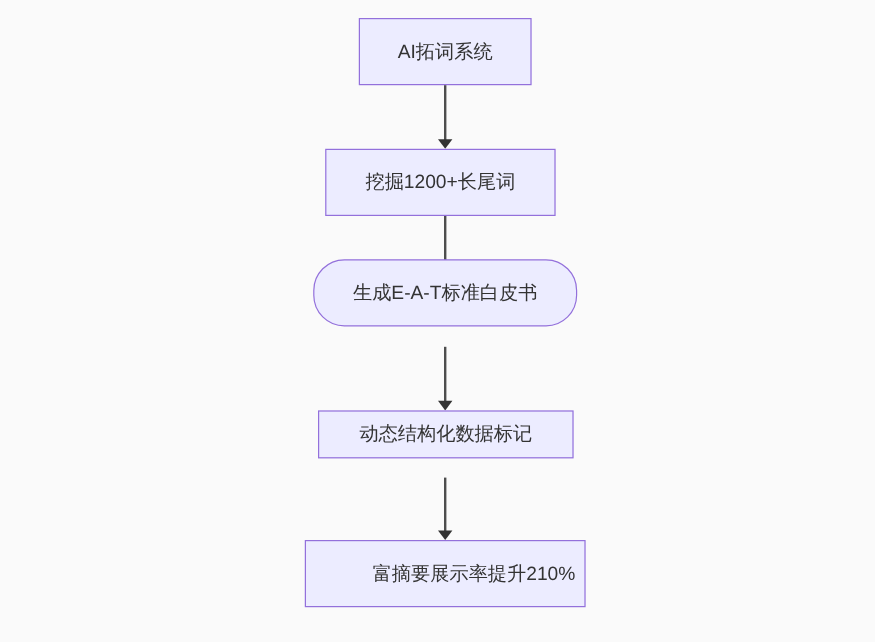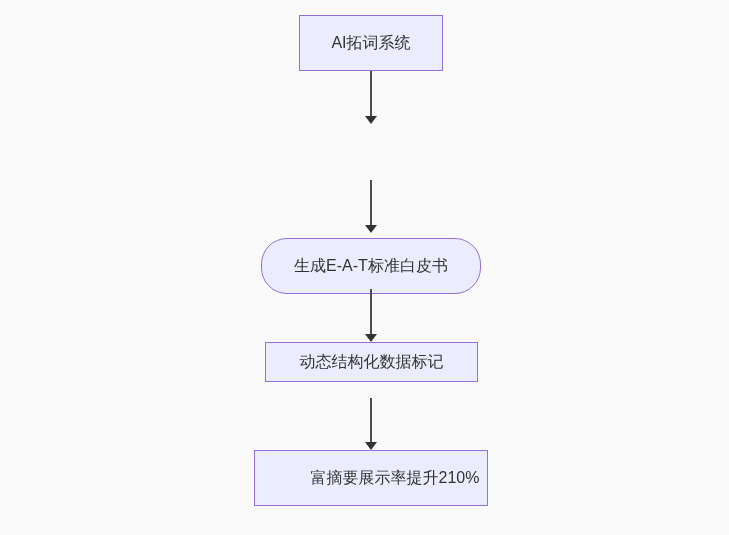--- a/index.html
+++ b/index.html
@@ -39,21 +39,21 @@
     left: 365px;
     width: 0;
     height: 0;
     border-left: 6px solid transparent;
     border-right: 6px solid transparent;
     border-top: 8px solid #333333;
   }
   
   #node-0 { left: 299px; top: 15px;  width: 144px; height: 56px; }
   #node-1 { left: 271px; top: 124px; width: 192px; height: 56px; }
-  #node-2 { left: 261px; top: 238px; width: 220px; height: 56px; border-radius: 26px; }
+  #node-2 { left: 261px; top: 216px; width: 220px; height: 56px; border-radius: 26px; }
   #node-3 { left: 265px; top: 342px; width: 213px; height: 40px; }
   #node-4 { left: 254px; top: 450px; width: 234px; height: 56px; padding-left: 48px; }
   
   #edge-0 { top: 71px;  height: 46px; }
   #head-0 { top: 116px; }
   #edge-1 { top: 180px; height: 46px; }
   #head-1 { top: 225px; }
   #edge-2 { top: 289px; height: 46px; }
   #head-2 { top: 334px; }
   #edge-3 { top: 398px; height: 45px; }
@@ -62,20 +62,21 @@
 </head>
 <body>
 
 <div class="canvas">
 
   <div class="node" id="node-0">AI拓词系统</div>
 
   <div class="edge-line" id="edge-0"></div>
   <div class="arrowhead" id="head-0"></div>
 
+  <div class="node" id="node-1">挖掘1200+长尾词</div>
 
   <div class="edge-line" id="edge-1"></div>
   <div class="arrowhead" id="head-1"></div>
 
   <div class="node" id="node-2">生成E-A-T标准白皮书</div>
 
   <div class="edge-line" id="edge-2"></div>
   <div class="arrowhead" id="head-2"></div>
 
   <div class="node" id="node-3">动态结构化数据标记</div>

